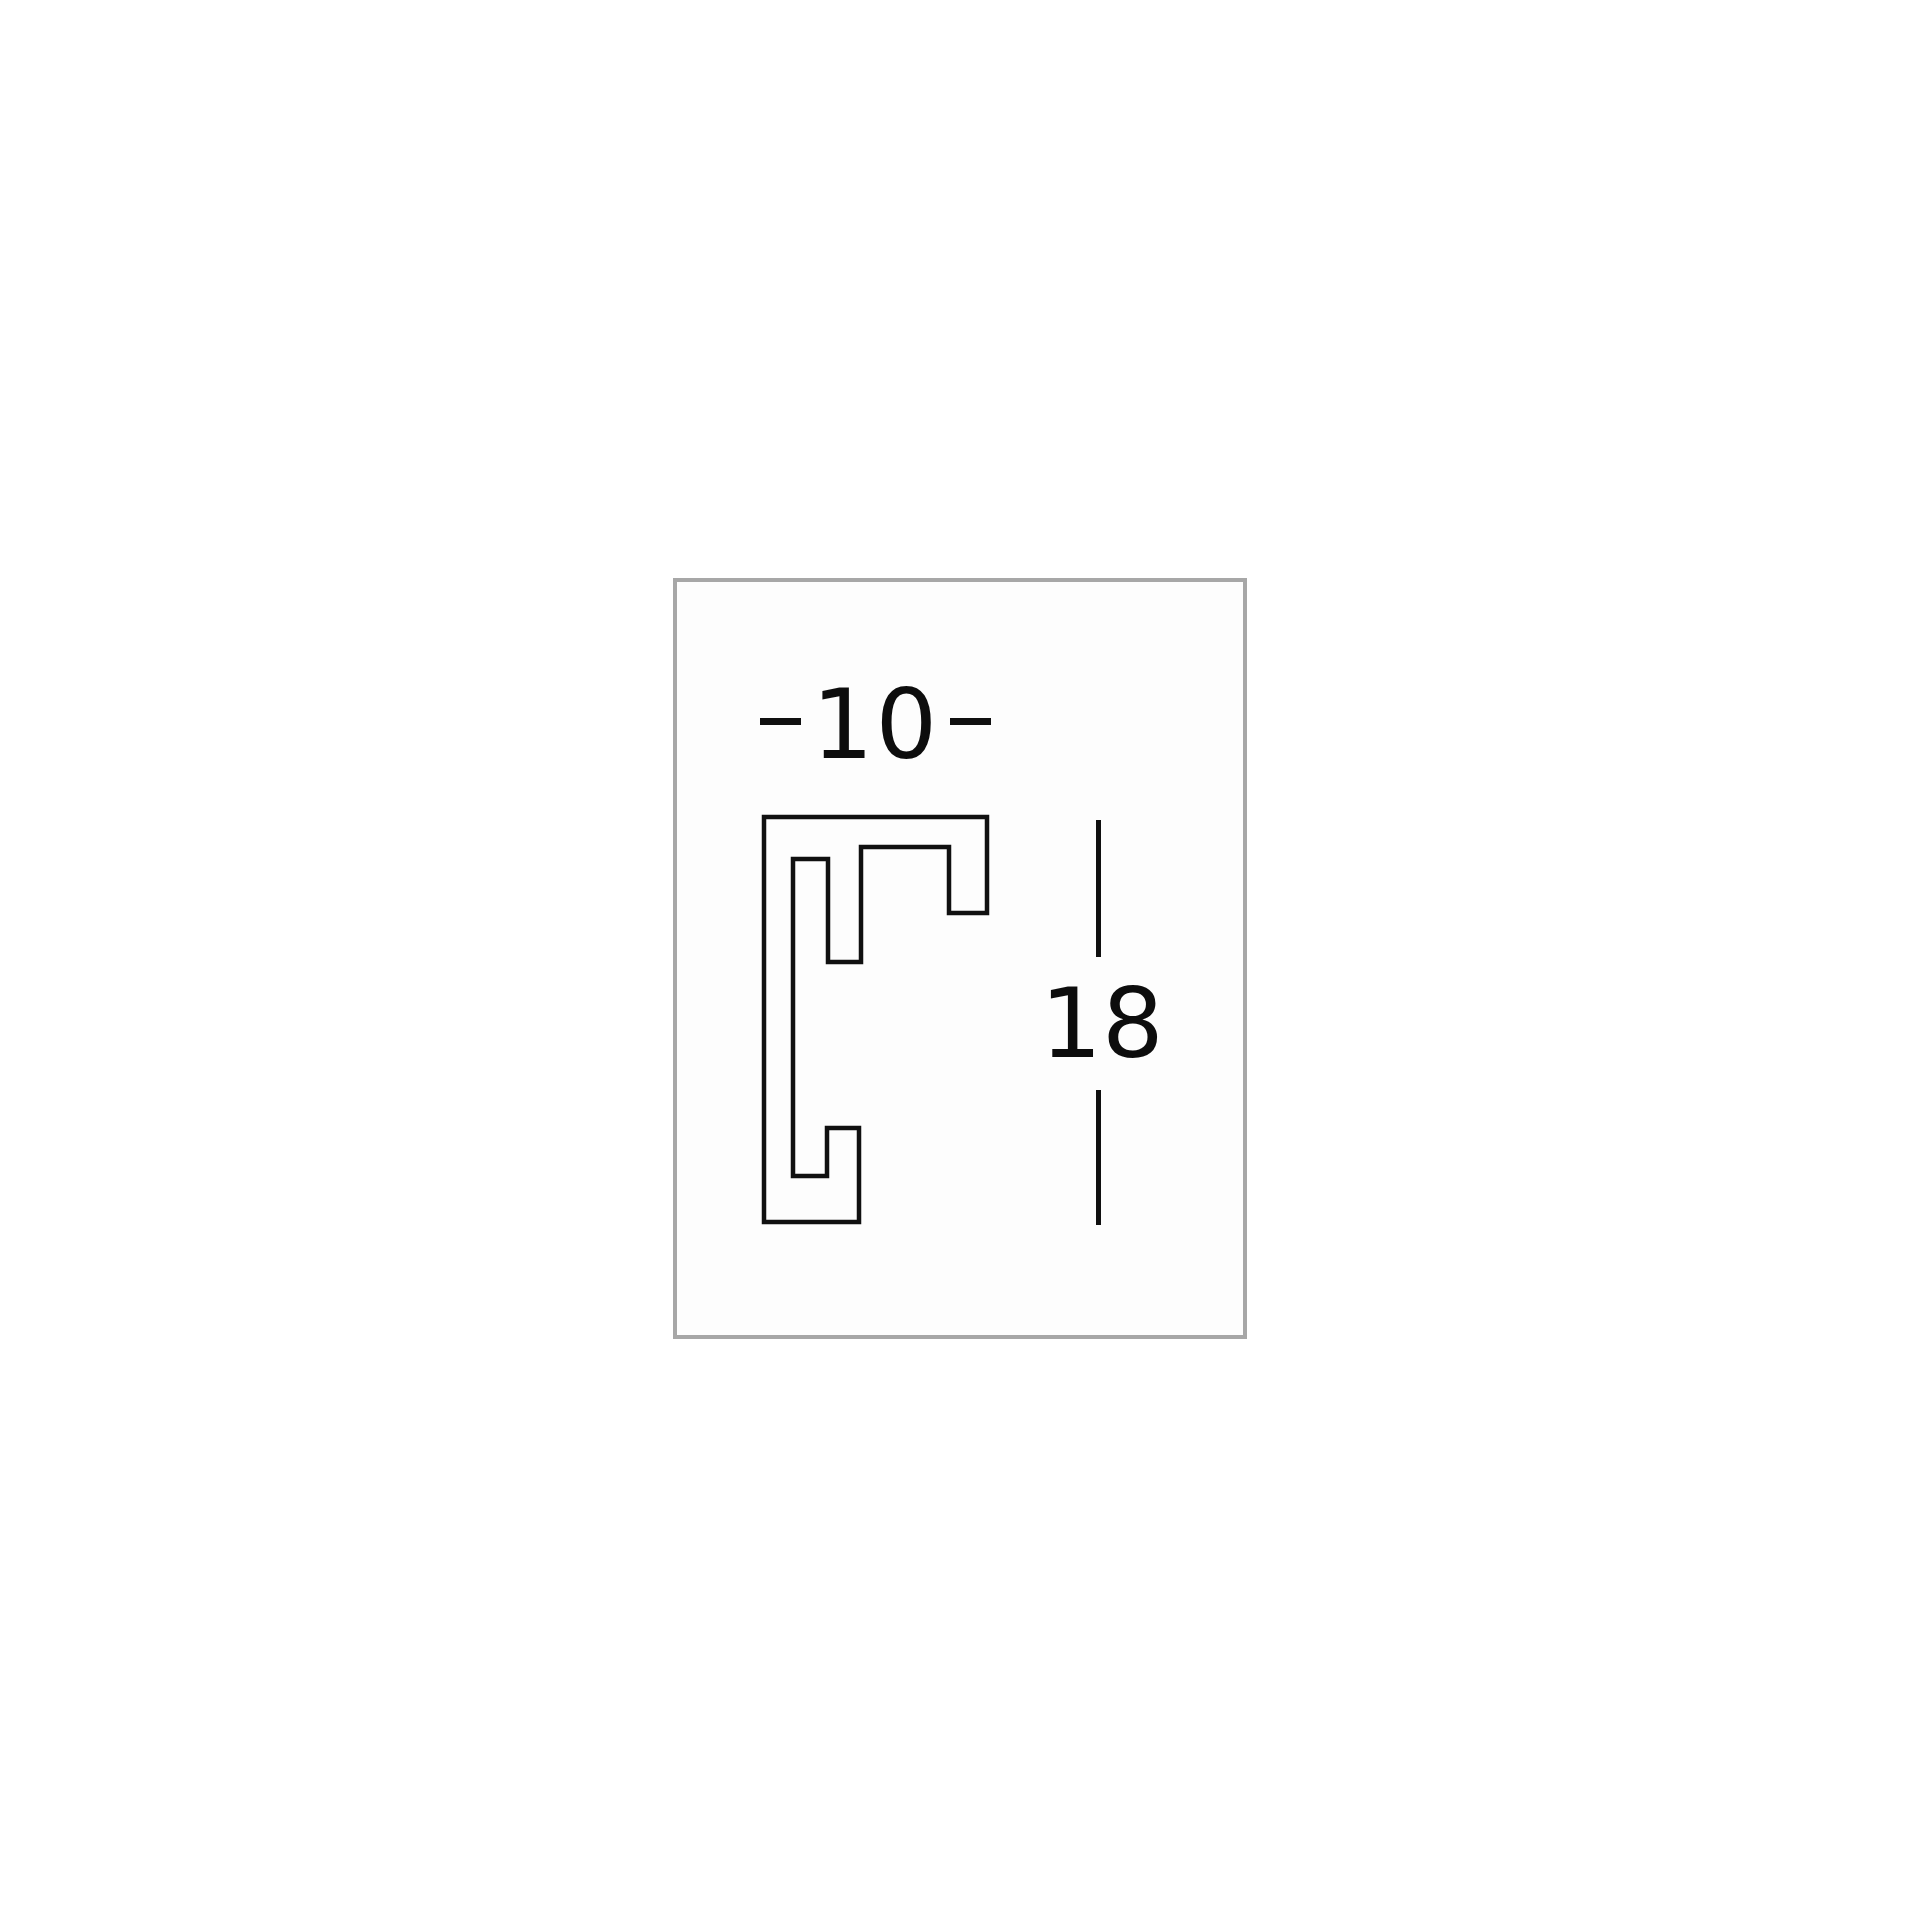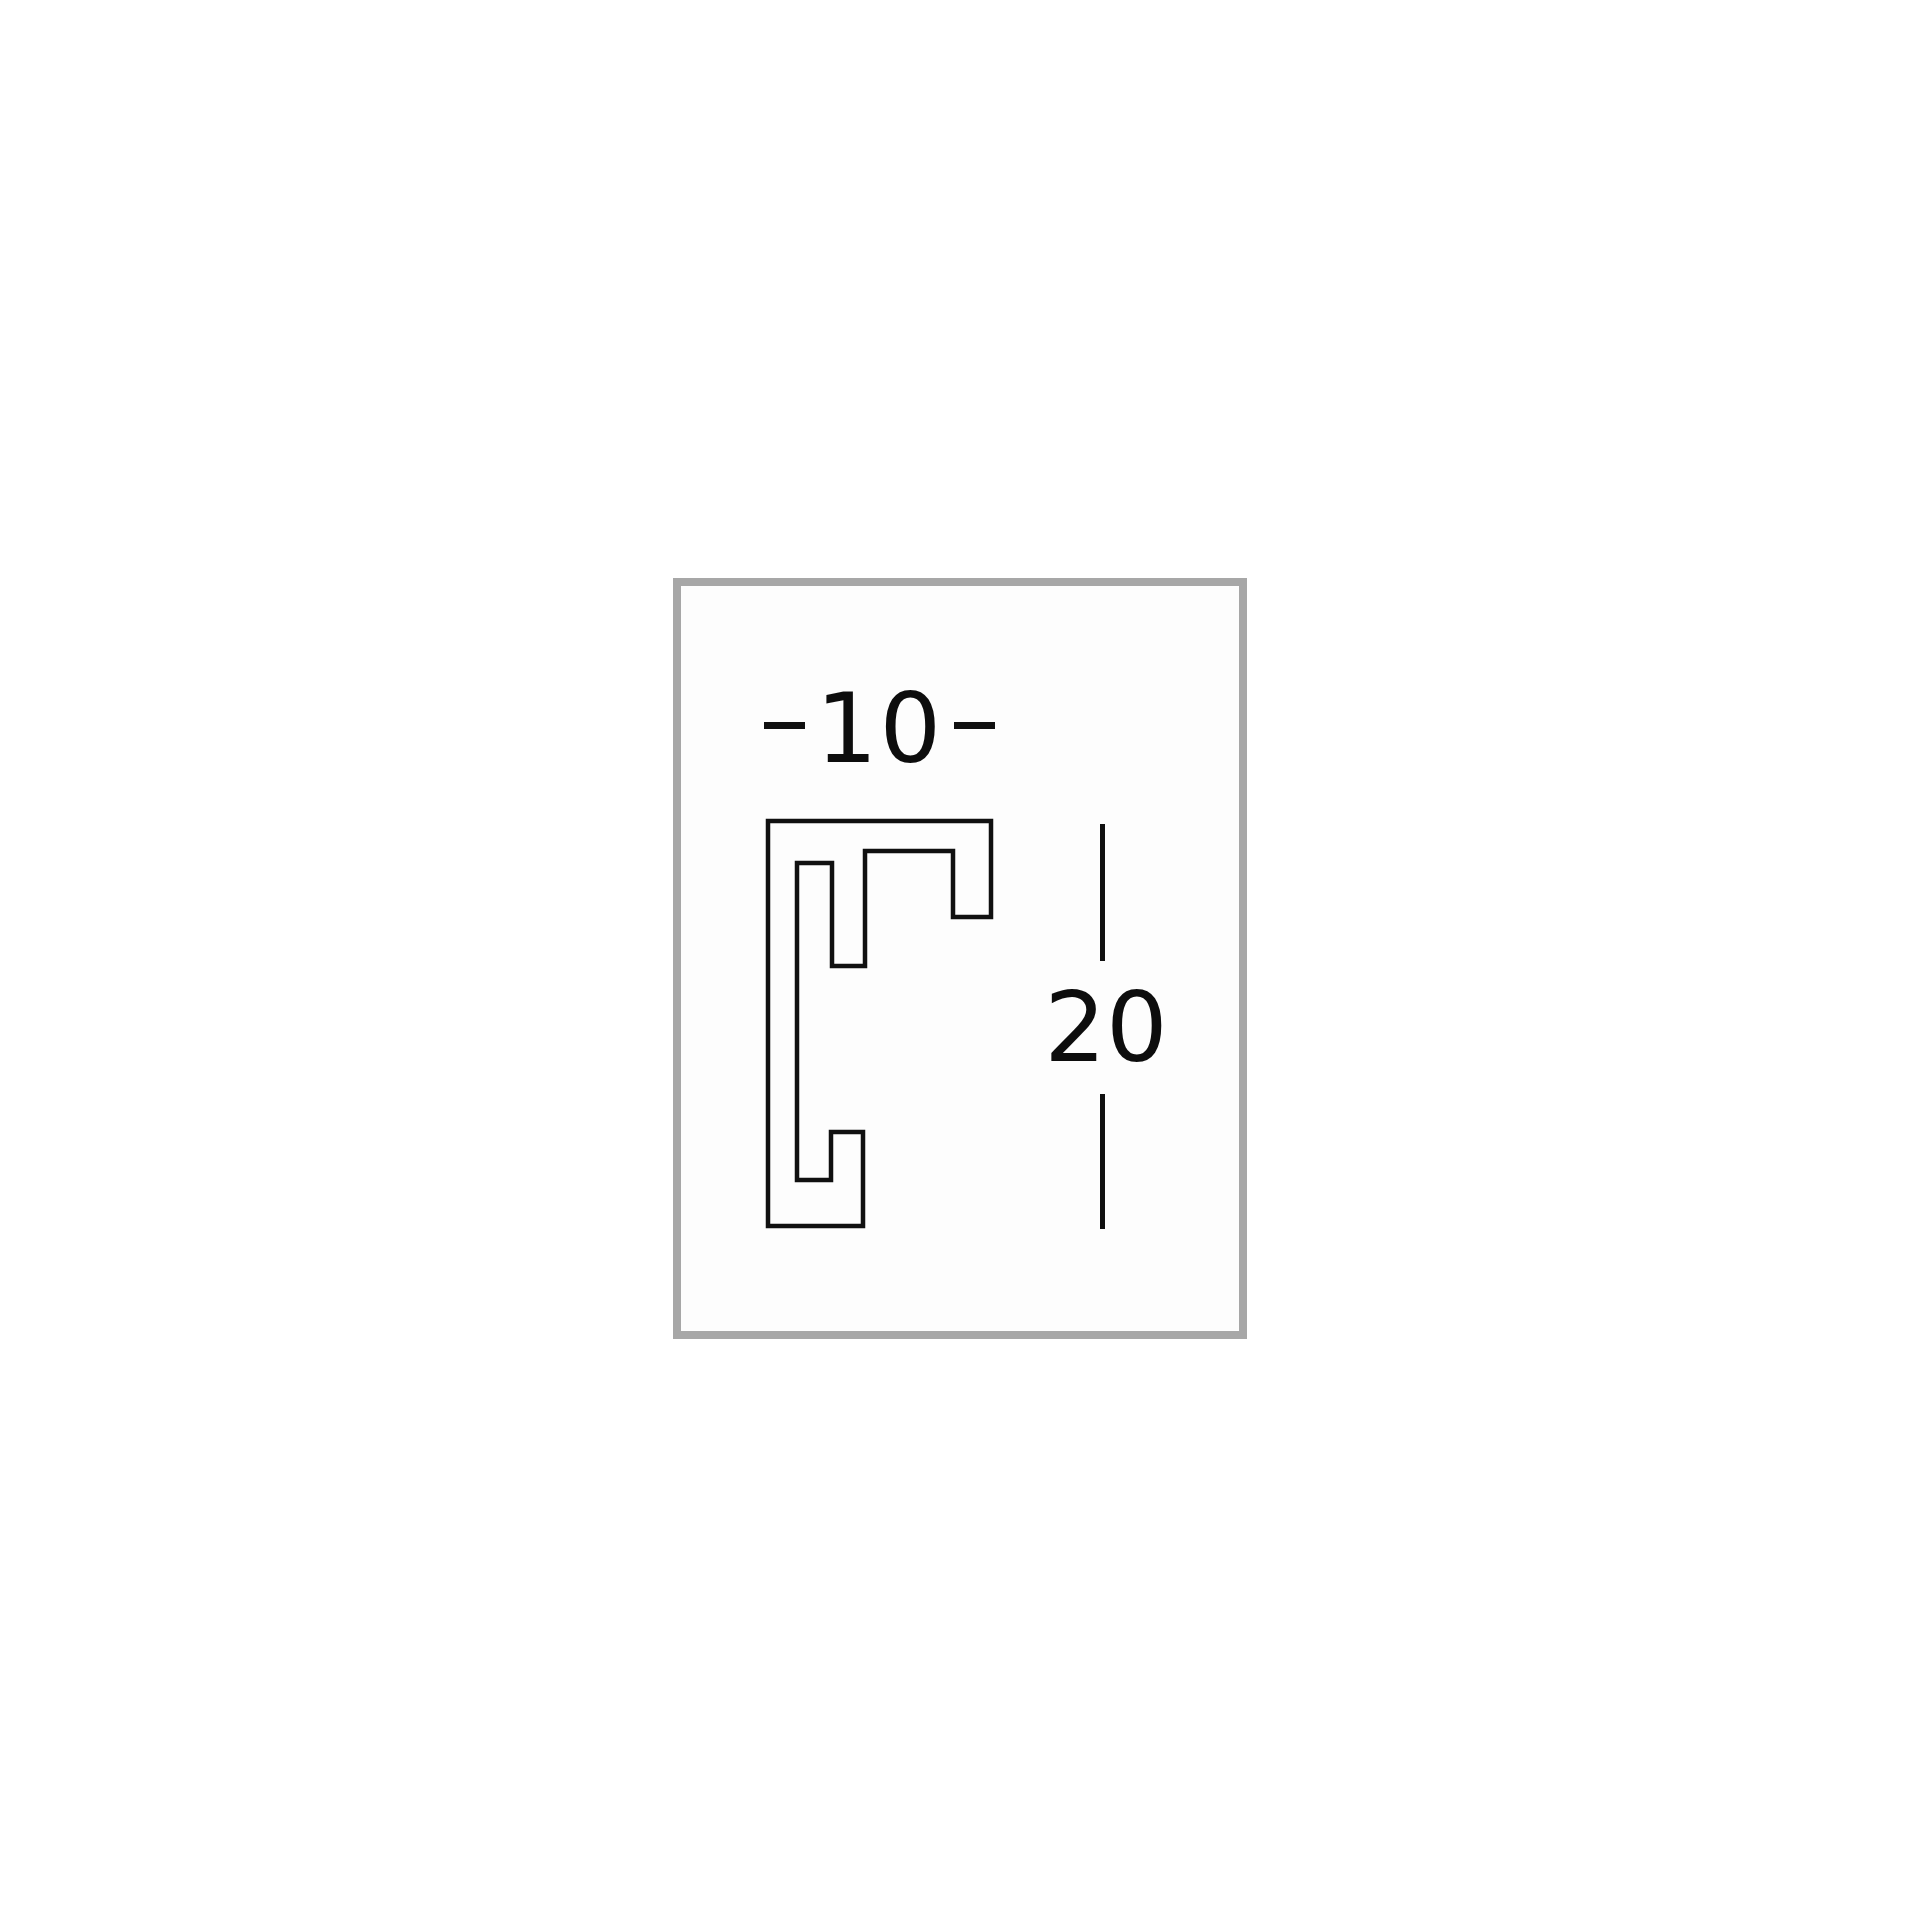--- a/index.html
+++ b/index.html
@@ -15,21 +15,21 @@
     background: #ffffff;
     overflow: hidden;
   }
   .panel {
     position: absolute;
     box-sizing: border-box;
     left: 673px;
     top: 578px;
     width: 574px;
     height: 761px;
-    border: 8px solid #14532d;
+    border: 4px solid #14532d;
     background: #fdfdfd;
   }
   
   .dim-width {
     position: absolute;
     left: 83px;
     top: 108px;
     width: 231px;
     height: 70px;
     display: flex;
@@ -97,17 +97,17 @@
       <div class="dim-number">10</div>
       <div class="dim-dash" style="background: rgb(16, 16, 16);"></div>
     </div>
 
     <svg class="profile-svg" viewBox="0 0 231 413" xmlns="http://www.w3.org/2000/svg">
       <polygon points="4,4 227,4 227,100 189,100 189,34 101,34 101,149 68,149 68,46 33,46 33,363 67,363 67,315 99,315 99,409 4,409" style="stroke: rgb(16, 16, 16);"></polygon>
     </svg>
 
     <div class="vline vline-top" style="background: rgb(16, 16, 16);"></div>
 
-    <div class="dim-height-label">20</div>
+    <div class="dim-height-label">18</div>
 
     <div class="vline vline-bottom" style="background: rgb(16, 16, 16);"></div>
   </div>
 </div>
 
 </body></html>

